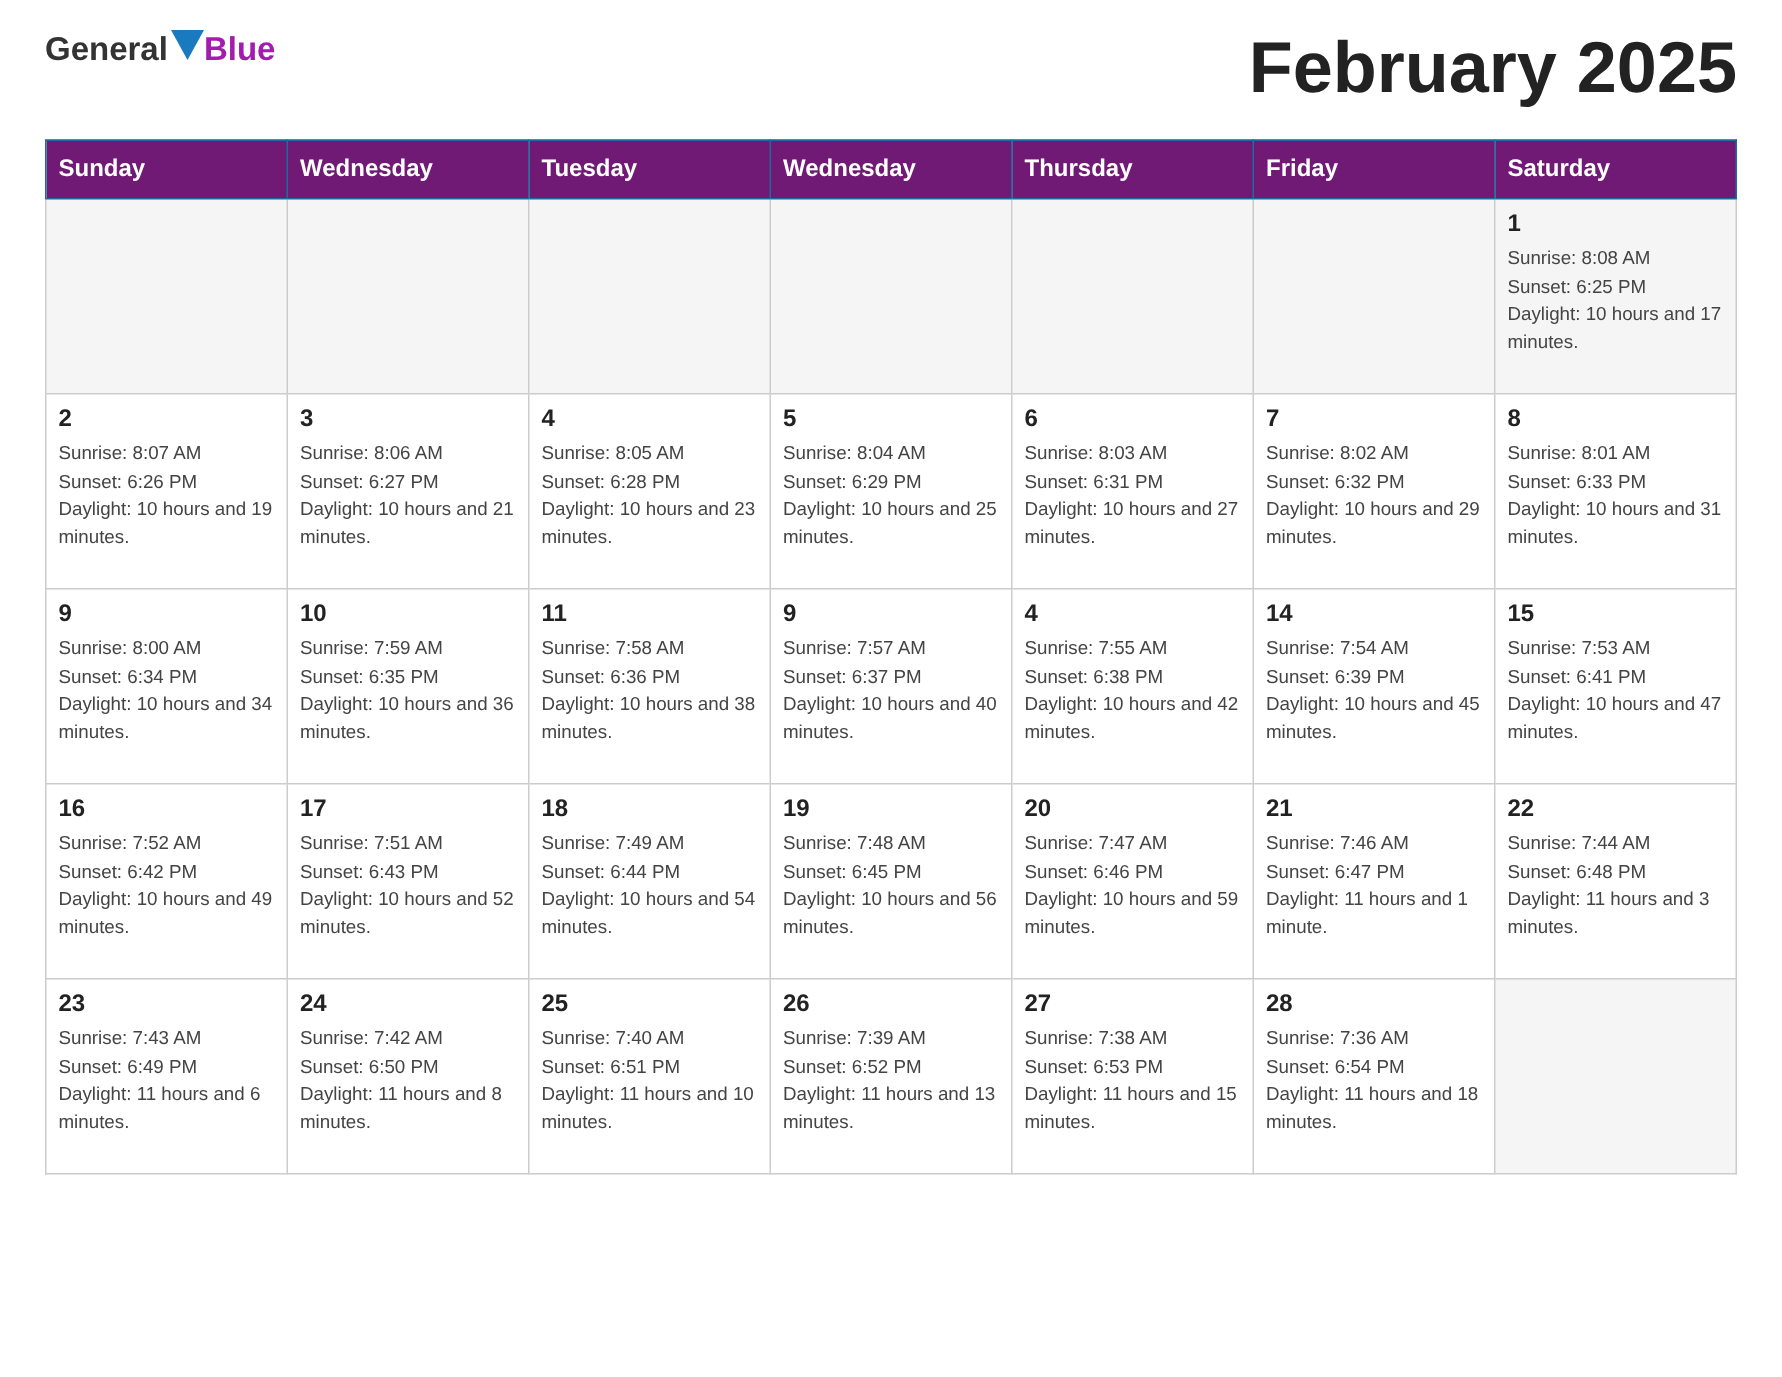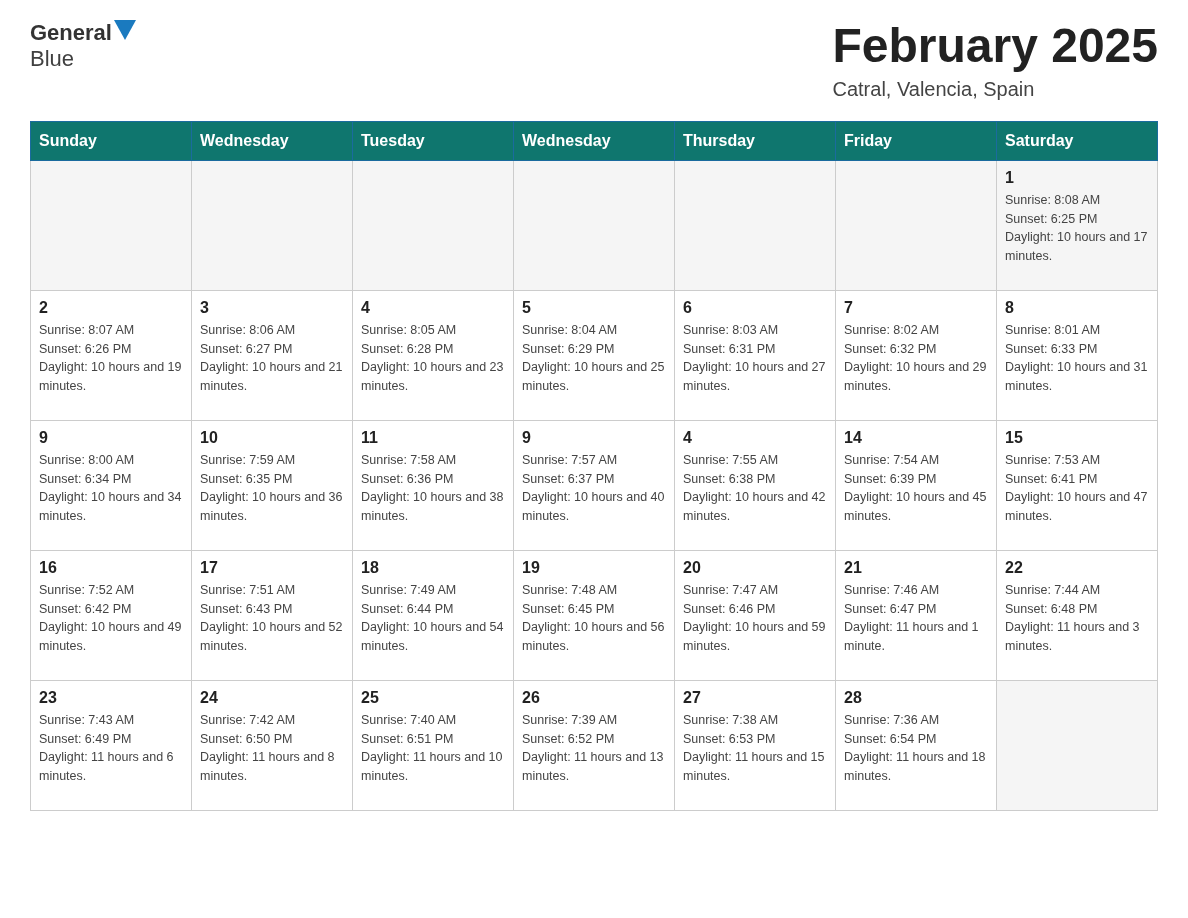--- a/index.html
+++ b/index.html
@@ -20,26 +20,26 @@
       display: flex;
       align-items: center;
     }
     .logo-text-general {
       font-size: 22px;
       font-weight: bold;
       color: #333;
     }
     .logo-text-blue {
       font-size: 22px;
-      font-weight: normal;
-      color: #404040;
+      font-weight: bold;
+      color: #a21caf;
     }
     .logo-wrapper {
       display: flex;
-      flex-direction: column;
+      flex-direction: row;
     }
     .logo-row1 {
       display: flex;
       align-items: center;
     }
     .title-block {
       text-align: left;
     }
     .month-title {
       font-size: 48px;
@@ -51,21 +51,21 @@
       font-size: 20px;
       color: #444;
       margin-top: 5px;
     }
     table {
       width: 100%;
       border-collapse: collapse;
       table-layout: fixed;
     }
     thead tr th {
-      background-color: #0f766e;
+      background-color: #701a75;
       color: #fff;
       font-size: 16px;
       font-weight: bold;
       padding: 10px 8px;
       text-align: left;
       border: 1px solid #1a6b9e;
     }
     tbody tr td {
       vertical-align: top;
       padding: 8px;
@@ -106,21 +106,20 @@
           <polygon points="0,0 22,0 11,20" fill="#1a7abf"></polygon>
         </svg>
       </div>
       <div>
         <span class="logo-text-blue">Blue</span>
       </div>
     </div>
   </div>
   <div class="title-block">
     <div class="month-title">February 2025</div>
-    <div class="location-title">Catral, Valencia, Spain</div>
   </div>
 </div>
 
 <table>
   <thead>
     <tr>
       <th><span>Sunday</span></th>
       <th><span>Wednesday</span></th>
       <th><span>Tuesday</span></th>
       <th><span>Wednesday</span></th>

